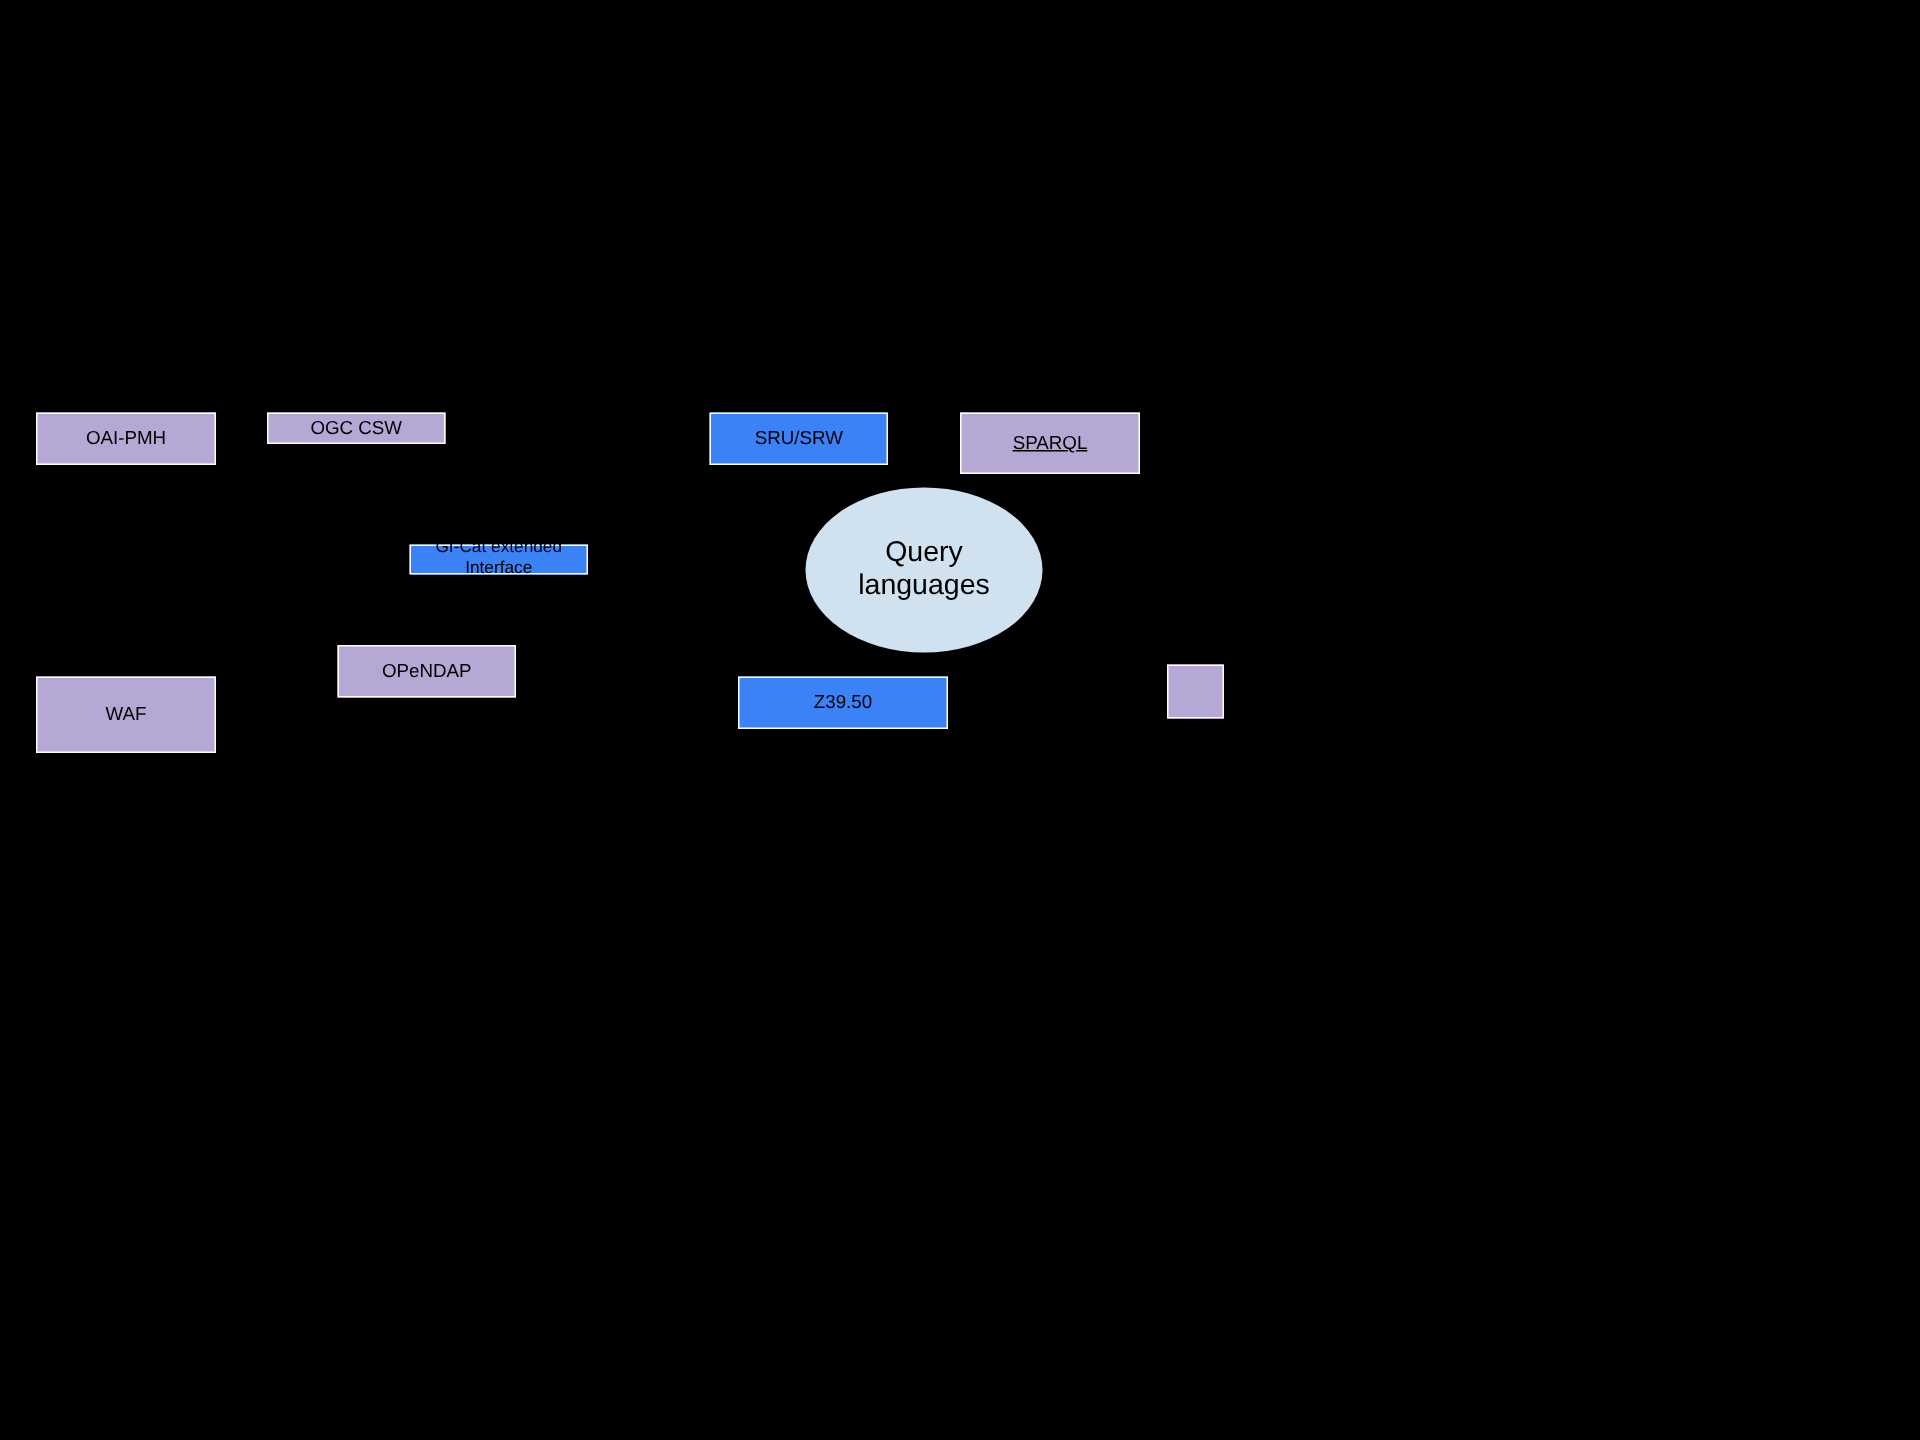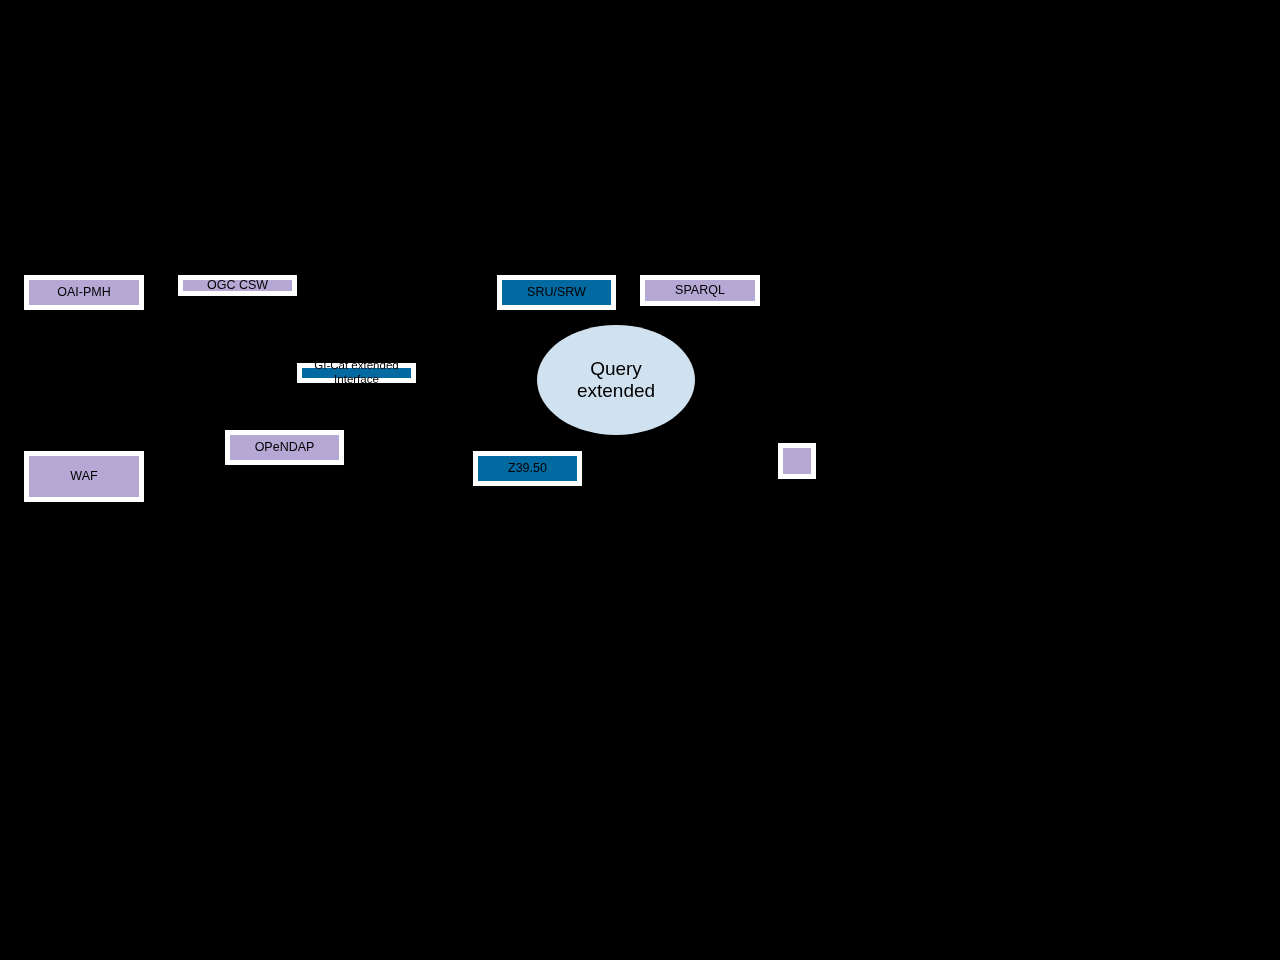--- a/index.html
+++ b/index.html
@@ -27,49 +27,48 @@
     box-sizing: border-box;
     display: flex;
     align-items: center;
     justify-content: center;
     text-align: center;
     line-height: 1.18;
     color: #000000;
     white-space: pre-line;
   }
   .box {
-    border: 5px solid #ffffff;
+    border: 1px solid #ffffff;
   }
   .box.purple {
     background: #b5a8d5;
   }
   .box.blue {
-    background: #0369a1;
-    margin-left: 24px;
+    background: #3b82f6;
   }
   .ellipse {
     border-radius: 50%;
     background: #d0e1f0;
   }
   .label-sm { font-size: 12.5px; }
   .label-xs { font-size: 11.5px; }
   .label-lg { font-size: 19px; }
 
   
   #node-oai-pmh     { left: 24px;  top: 275px; width: 120px; height: 35px; }
   #node-ogc-csw     { left: 178px; top: 275px; width: 119px; height: 21px; }
   #node-waf         { left: 24px;  top: 451px; width: 120px; height: 51px; }
   #node-opendap     { left: 193px; top: 430px; width: 119px; height: 35px; margin-left: 32px; }
   #node-gicat       { left: 273px; top: 363px; width: 119px; height: 20px; }
   #node-interfaces  { left: 90px;  top: 325px; width: 157px; height: 110px; }
 
   
   #node-sru-srw     { left: 473px; top: 275px; width: 119px; height: 35px; }
-  #node-sparql      { left: 640px; top: 275px; width: 120px; height: 31px; }
-  #node-z3950       { left: 449px; top: 451px; width: 109px; height: 35px; }
+  #node-sparql      { left: 640px; top: 275px; width: 120px; height: 41px; text-decoration: underline; }
+  #node-z3950       { left: 492px; top: 451px; width: 140px; height: 35px; }
   #node-blank       { left: 778px; top: 443px; width: 38px;  height: 36px; }
   #node-query-lang  { left: 537px; top: 325px; width: 158px; height: 110px; }
 </style>
 </head>
 <body>
 
 <div id="canvas">
 
 
   <div class="node box purple label-sm" id="node-oai-pmh">OAI-PMH</div>
@@ -77,21 +76,21 @@
   <div class="node box purple label-sm" id="node-ogc-csw">OGC CSW</div>
 
   <div class="node box purple label-sm" id="node-waf">WAF</div>
 
   <div class="node box purple label-sm" id="node-opendap">OPeNDAP</div>
 
   <div class="node box blue label-xs" id="node-gicat">GI-Cat extended
 Interface</div>
 
   <div class="node ellipse label-lg" id="node-query-lang">Query
-extended</div>
+languages</div>
 
   <div class="node box blue label-sm" id="node-sru-srw">SRU/SRW</div>
 
   <div class="node box purple label-sm" id="node-sparql">SPARQL</div>
 
   <div class="node box blue label-sm" id="node-z3950">Z39.50</div>
 
   <div class="node box purple label-sm" id="node-blank"></div>
 
 </div>

